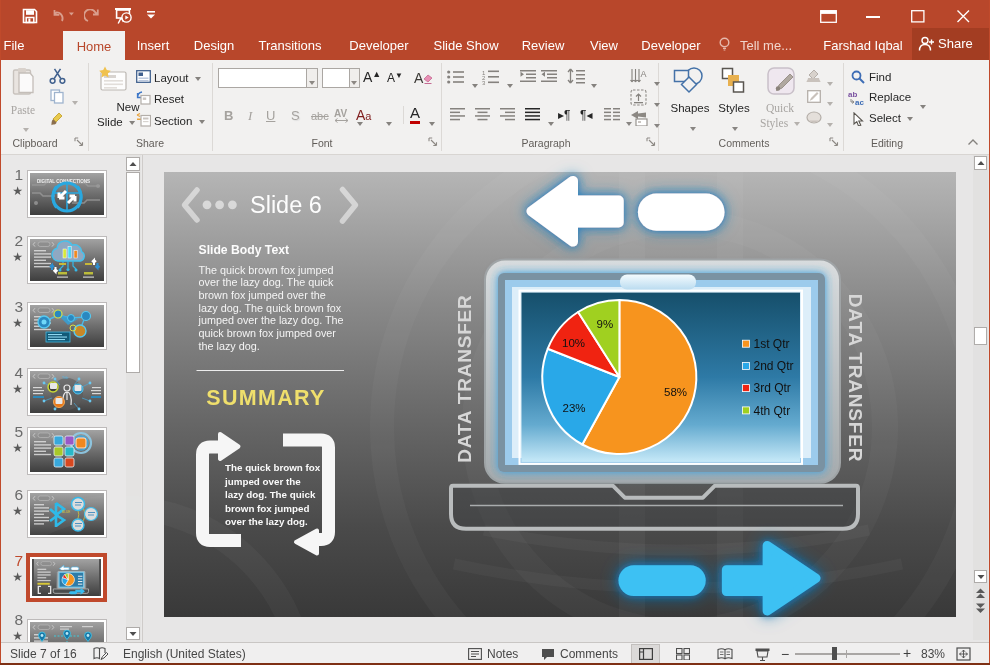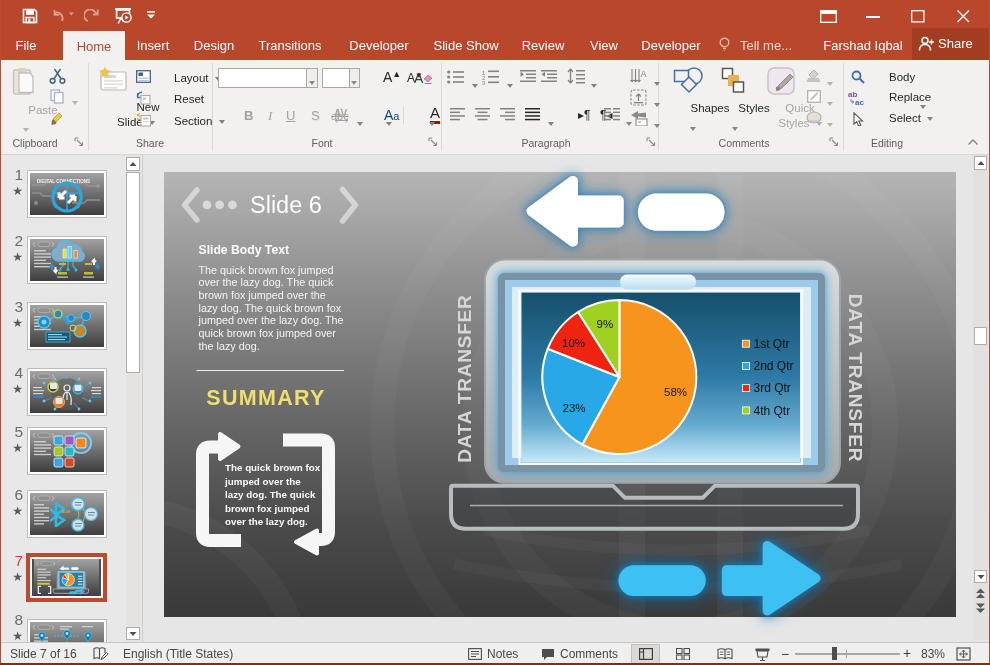--- a/index.html
+++ b/index.html
@@ -10,22 +10,22 @@
   #titlebar { left:0; top:0; width:990px; height:28px; background:#B8472B; }
   #tabrow { left:0; top:28px; width:990px; height:32px; background:#B8472B; }
   .tab { position:absolute; top:3px; height:29px; line-height:29px; color:#fff; font-size:13px; transform:translateX(-50%); white-space:nowrap; }
   #hometab { left:63px; top:3px; width:62px; height:29px; background:#F2F1F0; color:#B8472B; font-size:13px; text-align:center; line-height:31px; }
   #sharebox { left:912px; top:0; width:77px; height:32px; background:#A33D22; color:#fff; font-size:13px; line-height:32px; }
   #titletext { left:495px; top:7px; transform:translateX(-50%); color:#fff; font-size:12px; white-space:nowrap; }
   
   #ribbon { left:0; top:60px; width:990px; height:95px; background:#F2F1F0; border-bottom:1px solid #D8D5D2; }
   .gsep { position:absolute; top:3px; width:1px; height:88px; background:#DCD9D6; }
   .glabel { position:absolute; top:77px; font-size:10.5px; color:#605C58; transform:translateX(-50%); white-space:nowrap; }
-  .rtxt { position:absolute; font-size:11.5px; color:#262626; white-space:nowrap;margin-left:20px; }
-  .gray { color:#A8A5A2; }
+  .rtxt { position:absolute; font-size:11.5px; color:#262626; white-space:nowrap; }
+  .gray { color:#A8A5A2;font-family:Liberation Serif, serif; }
   .caret { display:inline-block; width:0; height:0; border-left:3px solid transparent; border-right:3px solid transparent; border-top:4px solid #85827E; vertical-align:middle; margin-left:3px; }
   .launcher { position:absolute; top:77px; width:10px; height:10px; }
   
   #leftpanel { left:1px; top:155px; width:142px; height:487px; background:#E9E8E8; border-right:1px solid #CFCCCA; overflow:hidden; }
   .thumbnum { position:absolute; font-size:15.5px; color:#6B6B6B; width:22px; text-align:right; }
   .thumbstar { position:absolute; font-size:12px; color:#595959; width:22px; text-align:right; }
   .thumb { position:absolute; left:27px; width:78px; height:46px; background:#4a4a4a; border:2px solid #fff; outline:1px solid #BDBABA; }
   
   #statusbar { left:0; top:642px; width:990px; height:21px; background:#F0EFEF; border-top:1px solid #C9C6C4; color:#464646; font-size:12px; }
   
@@ -69,21 +69,21 @@
   </svg>
   <div class="abs" style="left:866px;top:16px;width:14px;height:1.6px;background:#fff"></div>
   <svg class="abs" style="left:911px;top:10px" width="14" height="13" viewBox="0 0 14 13">
     <rect x="0.7" y="0.7" width="12.2" height="11.2" fill="none" stroke="#fff" stroke-width="1.3"></rect>
   </svg>
   <svg class="abs" style="left:956px;top:9px" width="15" height="14" viewBox="0 0 15 14">
     <path d="M1.5 1.5 L13 13 M13 1.5 L1.5 13" stroke="#fff" stroke-width="1.4"></path>
   </svg>
 </div>
 <div class="abs" id="tabrow">
-  <div class="tab" style="left:26px">File</div>
+  <div class="tab" style="left:14px">File</div>
   <div class="abs" id="hometab">Home</div>
   <div class="tab" style="left:153px">Insert</div>
   <div class="tab" style="left:214px">Design</div>
   <div class="tab" style="left:290px">Transitions</div>
   <div class="tab" style="left:379px">Developer</div>
   <div class="tab" style="left:466px">Slide Show</div>
   <div class="tab" style="left:543px">Review</div>
   <div class="tab" style="left:604px">View</div>
   <div class="tab" style="left:671px">Developer</div>
   <svg class="abs" style="left:718px;top:9px" width="13" height="15" viewBox="0 0 13 15">
@@ -181,21 +181,21 @@
   <div class="rtxt" style="left:224px;top:48px;font-weight:bold;font-size:13px;color:#A5A29E">B</div>
   <div class="rtxt" style="left:248px;top:48px;font-style:italic;font-size:13px;font-family:'Liberation Serif',serif;color:#A5A29E">I</div>
   <div class="rtxt" style="left:266px;top:48px;text-decoration:underline;font-size:13px;color:#A5A29E">U</div>
   <div class="rtxt" style="left:291px;top:48px;font-size:13px;color:#A5A29E;text-shadow:1px 1px 1px #ddd">S</div>
   <div class="rtxt" style="left:311px;top:50px;font-size:11px;text-decoration:line-through;color:#A5A29E">abc</div>
   <svg class="abs" style="left:334px;top:48px" width="18" height="15" viewBox="0 0 18 15">
     <text x="0" y="9" font-size="10" font-weight="bold" fill="#A5A29E" font-family="Liberation Sans">AV</text>
     <path d="M1 12.5 h13 M1 12.5 l2.5-2 M1 12.5 l2.5 2 M14 12.5 l-2.5 -2 M14 12.5 l-2.5 2" stroke="#A5A29E" stroke-width="1" fill="none"></path>
   </svg>
   <div class="abs" style="left:354px;top:54px"><span class="caret"></span></div>
-  <div class="rtxt" style="left:364px;top:47px;font-size:14px;color:#0c4a6e">A<span style="font-size:11px">a</span></div>
+  <div class="rtxt" style="left:356px;top:47px;font-size:14px;color:#7f1d1d">A<span style="font-size:11px">a</span></div>
   <div class="abs" style="left:383px;top:54px"><span class="caret"></span></div>
   <div class="abs" style="left:403px;top:46px;width:1px;height:18px;background:#DCD9D6"></div>
   <div class="rtxt" style="left:410px;top:45px;font-size:15px;border-bottom:3px solid #C00000;line-height:16px">A</div>
   <div class="abs" style="left:426px;top:54px"><span class="caret"></span></div>
   <div class="glabel" style="left:322px">Font</div>
   <svg class="launcher" style="left:428px" width="10" height="10" viewBox="0 0 10 10">
     <path d="M1 1 h3.2 M1 1 v3.2 M3 3 L8.5 8.5 M8.5 8.5 v-3.2 M8.5 8.5 h-3.2" stroke="#8C8883" stroke-width="1.1" fill="none"></path>
   </svg>
 
   <svg class="abs" style="left:447px;top:10px" width="17" height="14" viewBox="0 0 17 14">
@@ -336,21 +336,21 @@
   <div class="abs" style="left:824px;top:55px"><span class="caret" style="border-top-color:#B5B1AD"></span></div>
   <div class="glabel" style="left:744px">Comments</div>
   <svg class="launcher" style="left:829px" width="10" height="10" viewBox="0 0 10 10">
     <path d="M1 1 h3.2 M1 1 v3.2 M3 3 L8.5 8.5 M8.5 8.5 v-3.2 M8.5 8.5 h-3.2" stroke="#8C8883" stroke-width="1.1" fill="none"></path>
   </svg>
 
   <svg class="abs" style="left:851px;top:10px" width="14" height="14" viewBox="0 0 14 14">
     <circle cx="5.5" cy="5.5" r="4" fill="none" stroke="#3E6DB5" stroke-width="1.8"></circle>
     <path d="M8.5 8.5 L13 13" stroke="#3E6DB5" stroke-width="2"></path>
   </svg>
-  <div class="rtxt" style="left:869px;top:11px">Body</div>
+  <div class="rtxt" style="left:869px;top:11px">Find</div>
   <svg class="abs" style="left:848px;top:30px" width="18" height="15" viewBox="0 0 18 15">
     <text x="0" y="7" font-size="8" font-weight="bold" fill="#7A52A0" font-family="Liberation Sans">ab</text>
     <text x="7" y="15" font-size="8" font-weight="bold" fill="#3E6DB5" font-family="Liberation Sans">ac</text>
     <path d="M3 9 v3 h3 M6 12 l-2 -1.5 M6 12 l-2 1.5" stroke="#85827E" stroke-width="0.9" fill="none"></path>
   </svg>
   <div class="rtxt" style="left:869px;top:31px">Replace</div>
   <div class="abs" style="left:917px;top:37px"><span class="caret"></span></div>
   <svg class="abs" style="left:853px;top:52px" width="11" height="14" viewBox="0 0 11 14">
     <path d="M1 0.8 L9.5 9 H5.8 L7.8 13.2 5.5 14 3.8 9.6 1 12 z" fill="#fff" stroke="#5A5650" stroke-width="1.1"></path>
   </svg>
@@ -815,21 +815,21 @@
     <rect x="454.5" y="393.2" width="87.2" height="30.8" rx="15.4" fill="#3EC1F3"></rect>
     <path d="M562.4 397.7 L603.2 397.7 L603.2 373.5 L652 406.2 L603.2 438.9 L603.2 419.5 L562.4 419.5 z" fill="#3EC1F3" stroke="#3EC1F3" stroke-width="9" stroke-linejoin="round"></path>
   </g>
 </svg>
 <div class="abs" id="statusbar">
   <div class="abs" style="left:10px;top:4px">Slide 7 of 16</div>
   <svg class="abs" style="left:93px;top:4px" width="15" height="13" viewBox="0 0 15 13">
     <path d="M1 1.5 C3 0.5 5 0.5 6.5 1.5 V11.5 C5 10.5 3 10.5 1 11.5 z M6.5 1.5 C8 0.5 10 0.5 12 1.5 V6 M6.5 11.5 V1.5" fill="none" stroke="#4E4E4E" stroke-width="1.1"></path>
     <path d="M13.5 5.5 L9.5 9.5 l-1.5 3 3-1.5 4-4 z" fill="#F0EFEF" stroke="#4E4E4E" stroke-width="1"></path>
   </svg>
-  <div class="abs" style="left:123px;top:4px">English (Title States)</div>
+  <div class="abs" style="left:123px;top:4px">English (United States)</div>
   <svg class="abs" style="left:468px;top:5px" width="14" height="12" viewBox="0 0 14 12">
     <rect x="0.6" y="0.6" width="12.8" height="10.8" fill="none" stroke="#4E4E4E" stroke-width="1.1"></rect>
     <path d="M3 3.5 h8 M3 6 h8 M3 8.5 h5" stroke="#4E4E4E" stroke-width="1"></path>
   </svg>
   <div class="abs" style="left:487px;top:4px">Notes</div>
   <svg class="abs" style="left:541px;top:5px" width="14" height="13" viewBox="0 0 14 13">
     <path d="M1 1 h12 v8 h-7 l-3 3 v-3 h-2 z" fill="#4E4E4E"></path>
   </svg>
   <div class="abs" style="left:560px;top:4px">Comments</div>
   <div class="abs" style="left:631px;top:1px;width:29px;height:20px;background:#DBD9D8;border:1px solid #C2BFBD"></div>

